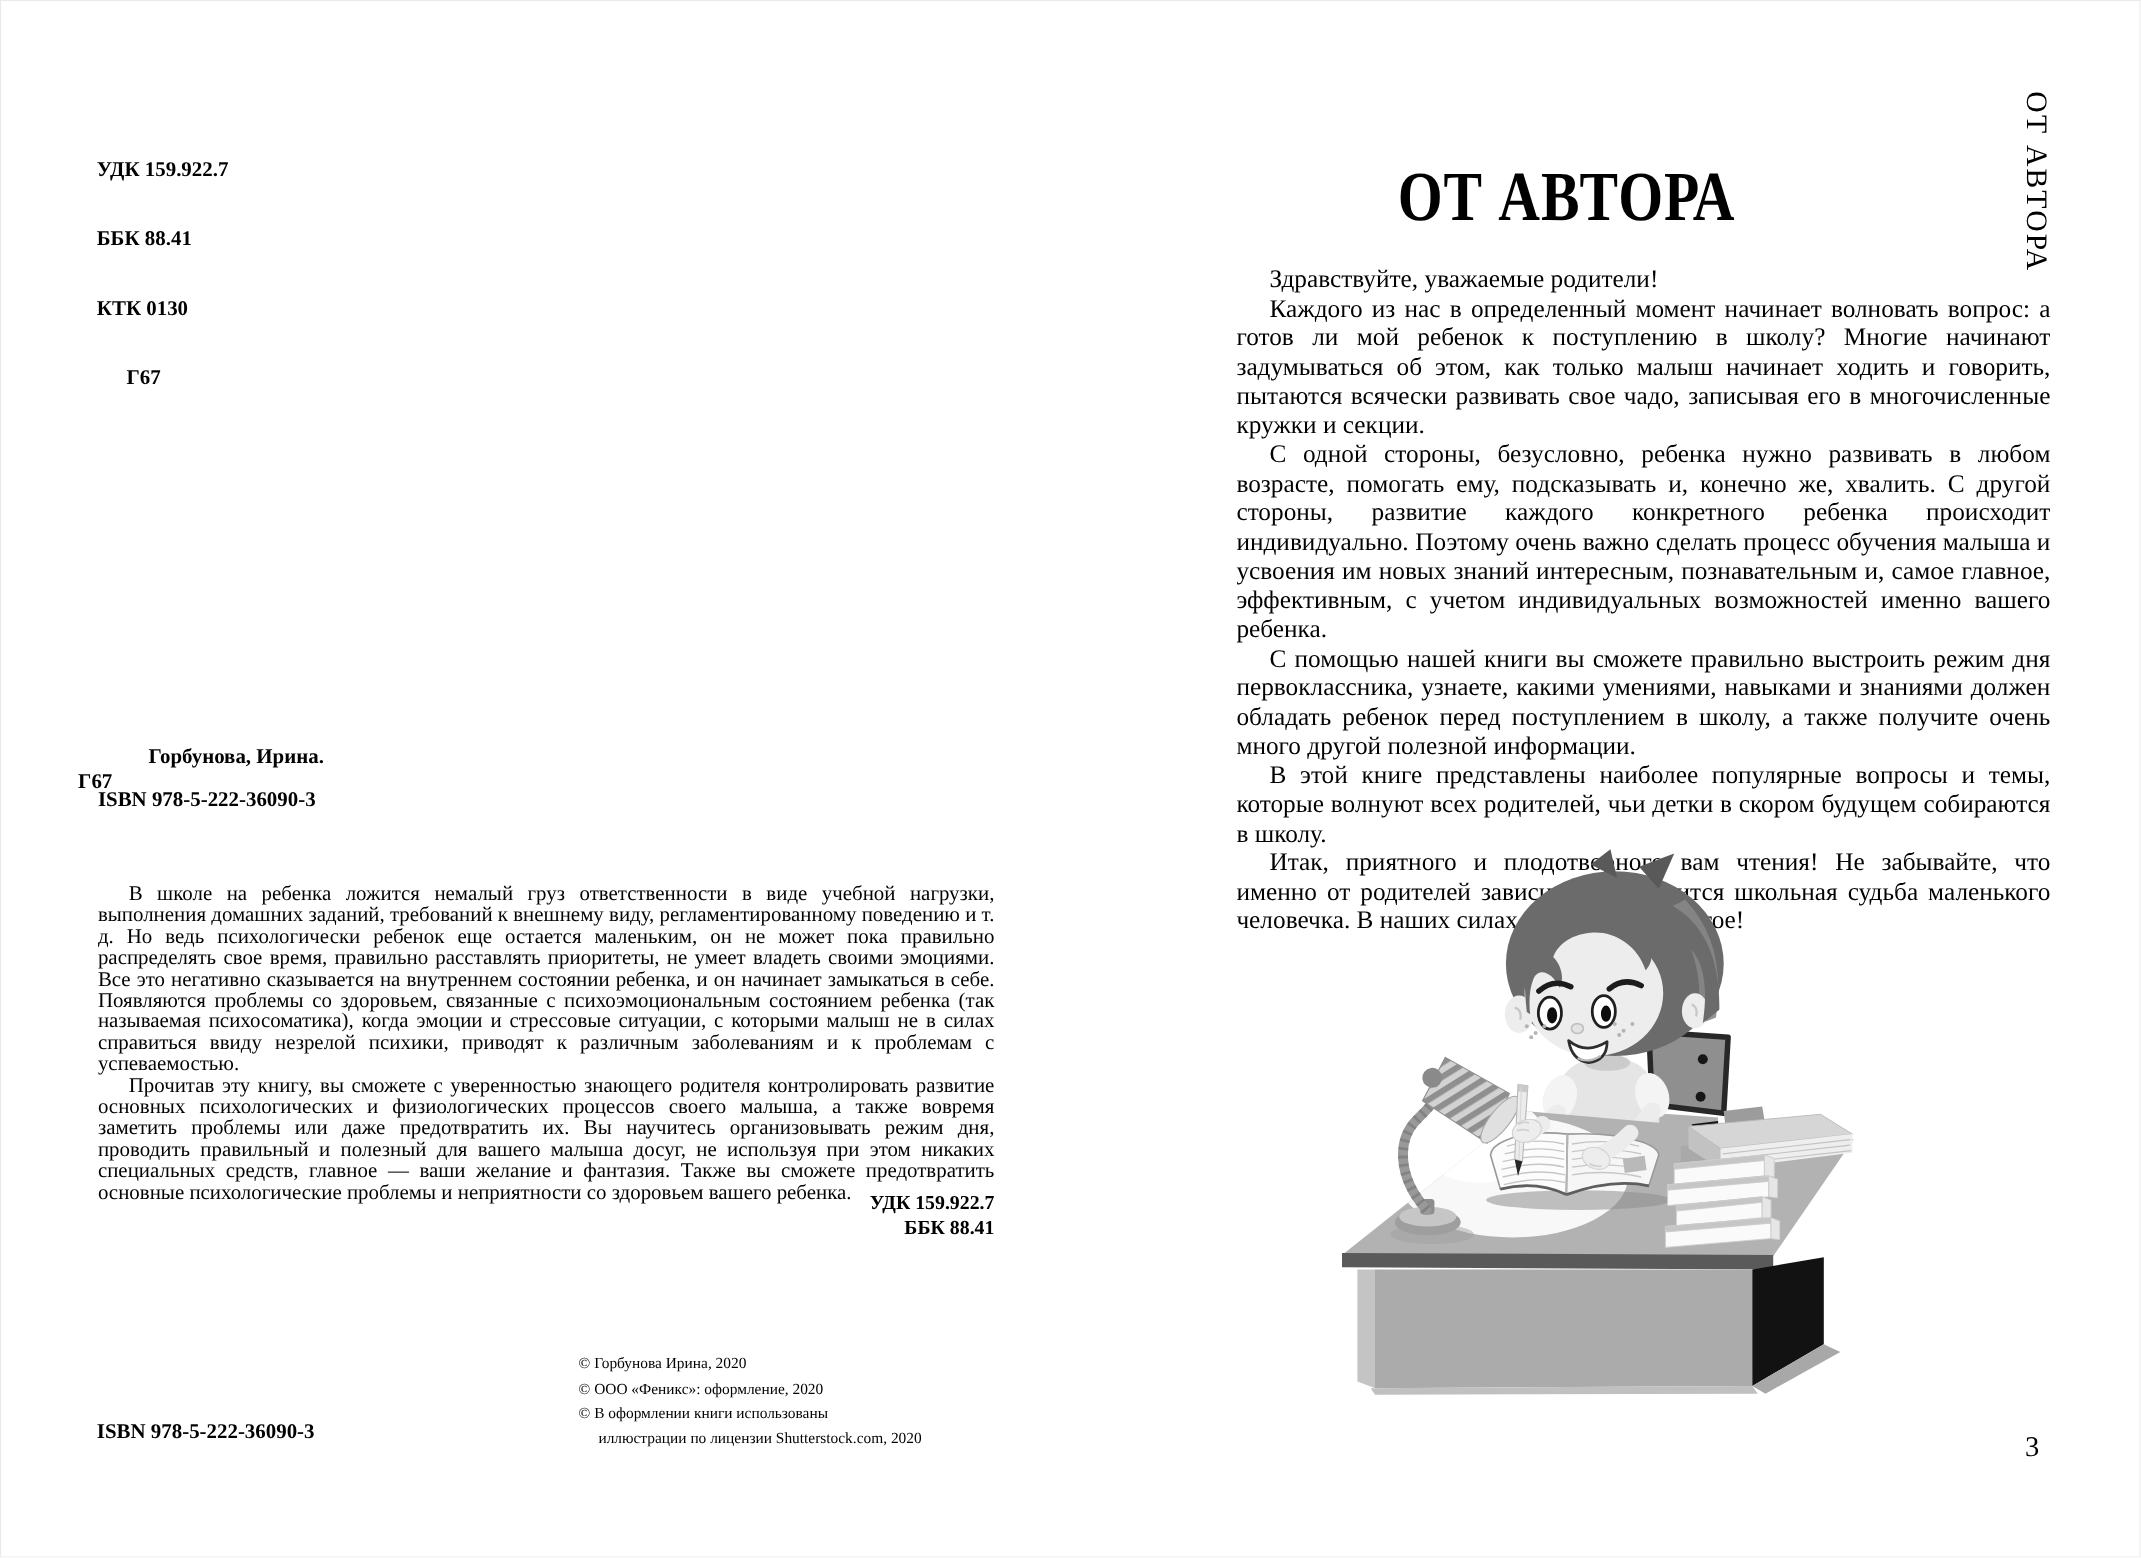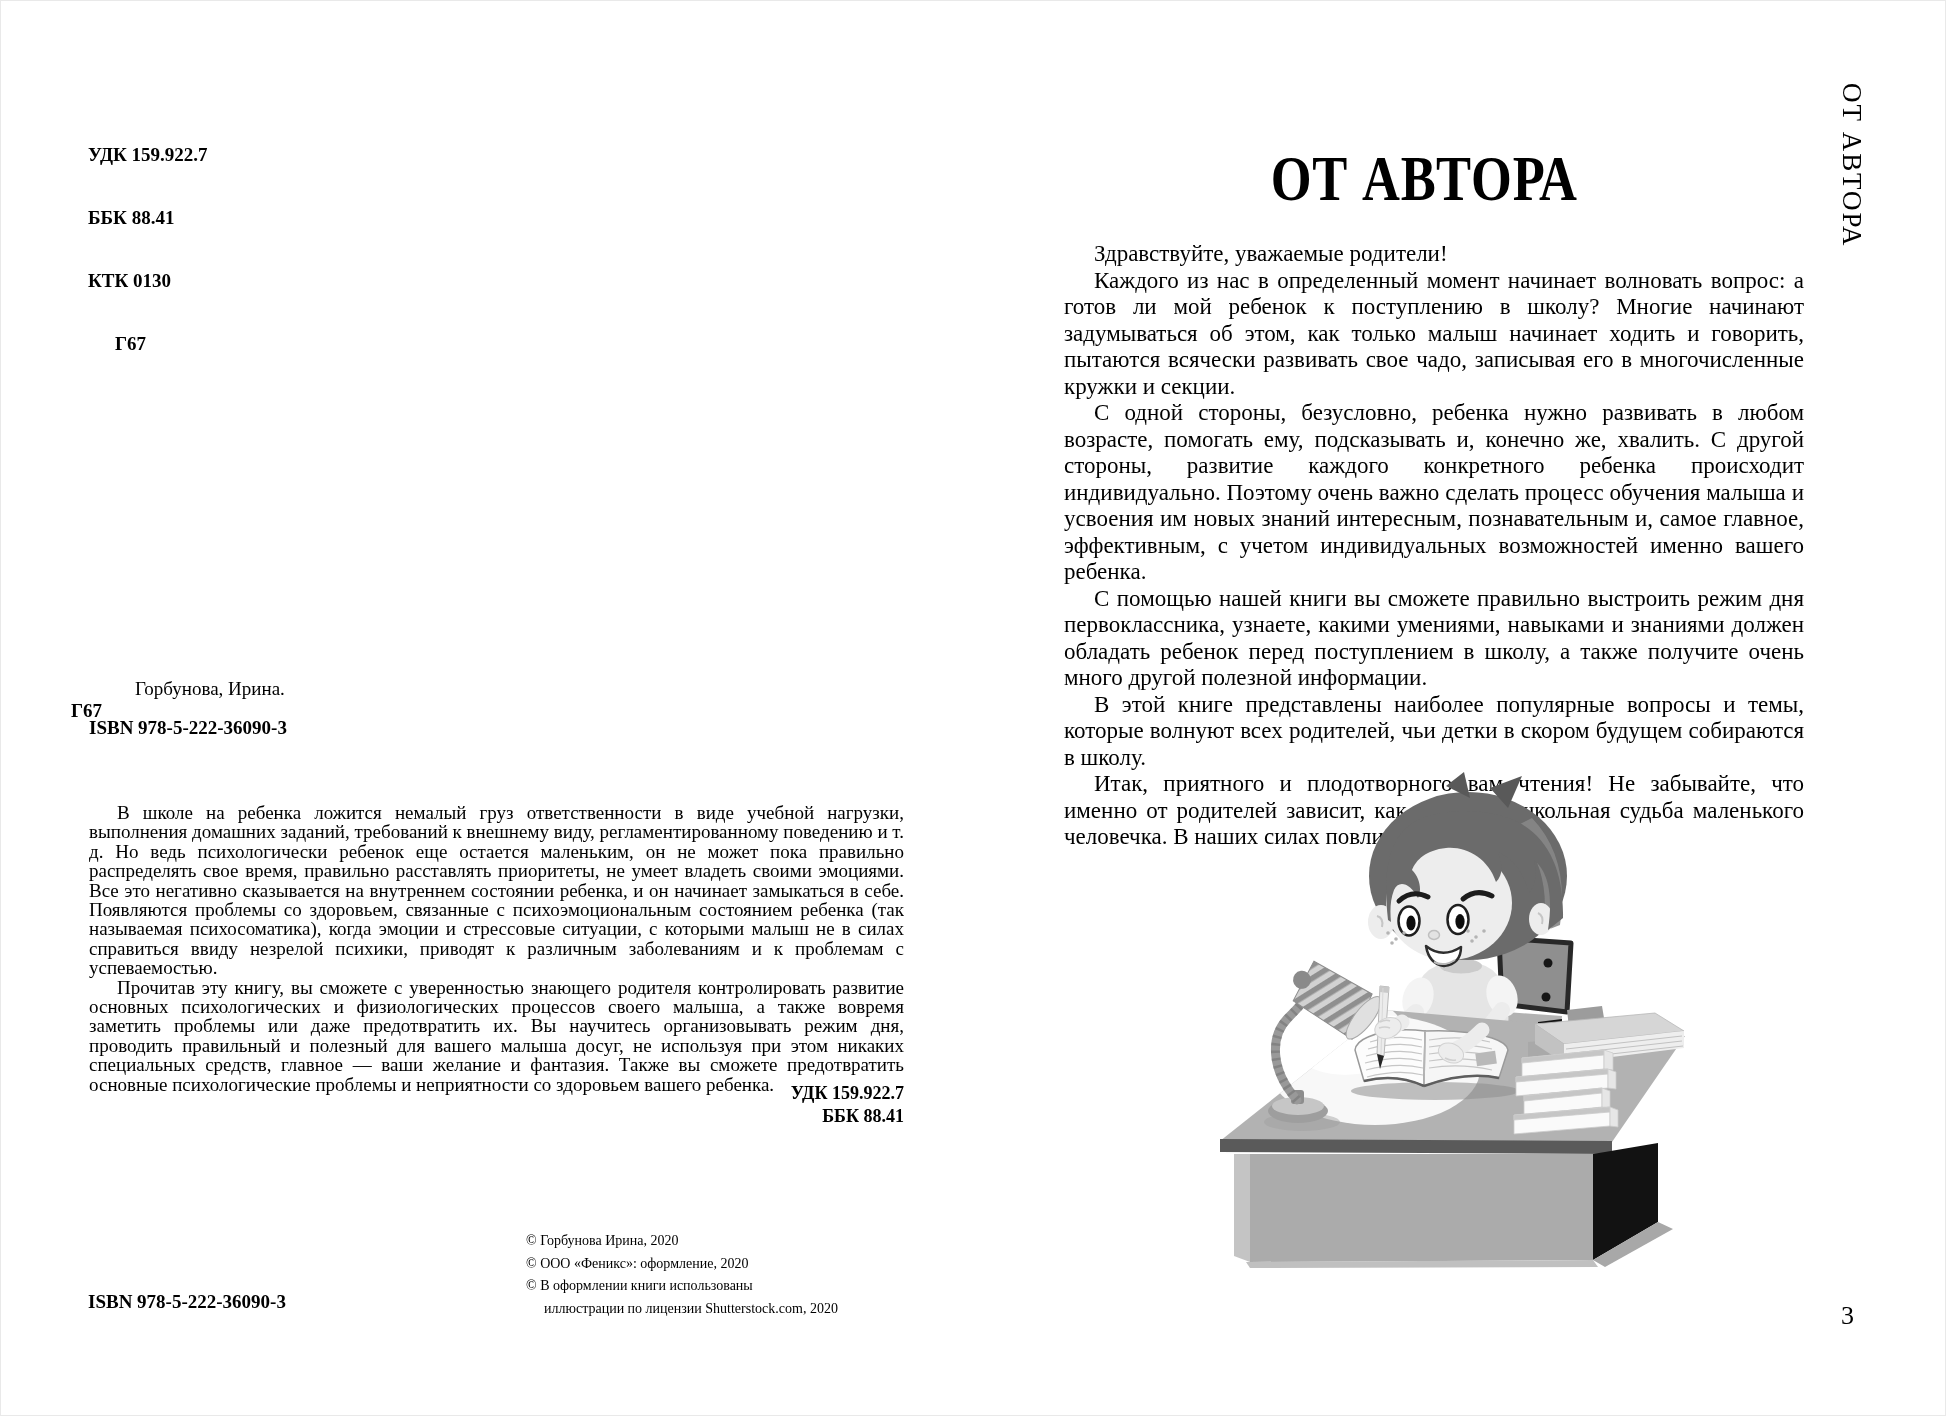--- a/index.html
+++ b/index.html
@@ -16,21 +16,21 @@
   .codes{
     position:absolute;left:88px;top:102px;
     font-size:19px;line-height:21px;font-weight:bold;
     white-space:pre;
   }
   .codes .indent{padding-left:27px;}
   .catalog{
     position:absolute;left:71px;top:678px;width:833px;
     font-size:19px;line-height:22.3px;
   }
-  .catalog .author{padding-left:64px;font-weight:normal;}
+  .catalog .author{padding-left:64px;font-weight:bold;}
   .catalog .entry{position:relative;padding-left:67px;text-indent:15px;text-align:justify;}
   .catalog .entry .sign{position:absolute;left:0;top:0;text-indent:0;font-weight:bold;}
   .catalog .isbn{margin-left:18px;margin-top:17px;font-weight:bold;}
   .annotation{
     position:absolute;left:89px;top:803px;width:815px;
     font-size:19px;line-height:19.4px;text-align:justify;
   }
   .annotation p{margin:0;text-indent:28px;}
   .footer-codes{
     position:absolute;left:89px;top:1082px;width:815px;
@@ -46,21 +46,21 @@
   }
   .copyright .cont{padding-left:18px;}
   
   .rp-title{
     position:absolute;left:1054px;top:147px;width:740px;
     text-align:center;font-weight:bold;font-size:64px;line-height:64px;
     white-space:nowrap;
   }
   .rp-title .squeeze{display:inline-block;transform:scaleX(0.82);transform-origin:center;letter-spacing:1px;}
   .rp-body{
-    position:absolute;left:1064px;top:241px;width:740px;
+    position:absolute;left:1124px;top:241px;width:740px;
     font-size:23px;line-height:26.5px;text-align:justify;
   }
   .rp-body p{margin:0;text-indent:30px;}
   .running-head{
     position:absolute;left:1836px;top:83px;
     writing-mode:vertical-rl;text-orientation:mixed;
     font-size:27px;letter-spacing:2px;white-space:nowrap;
   }
   .page-number{
     position:absolute;left:1841px;top:1301px;

